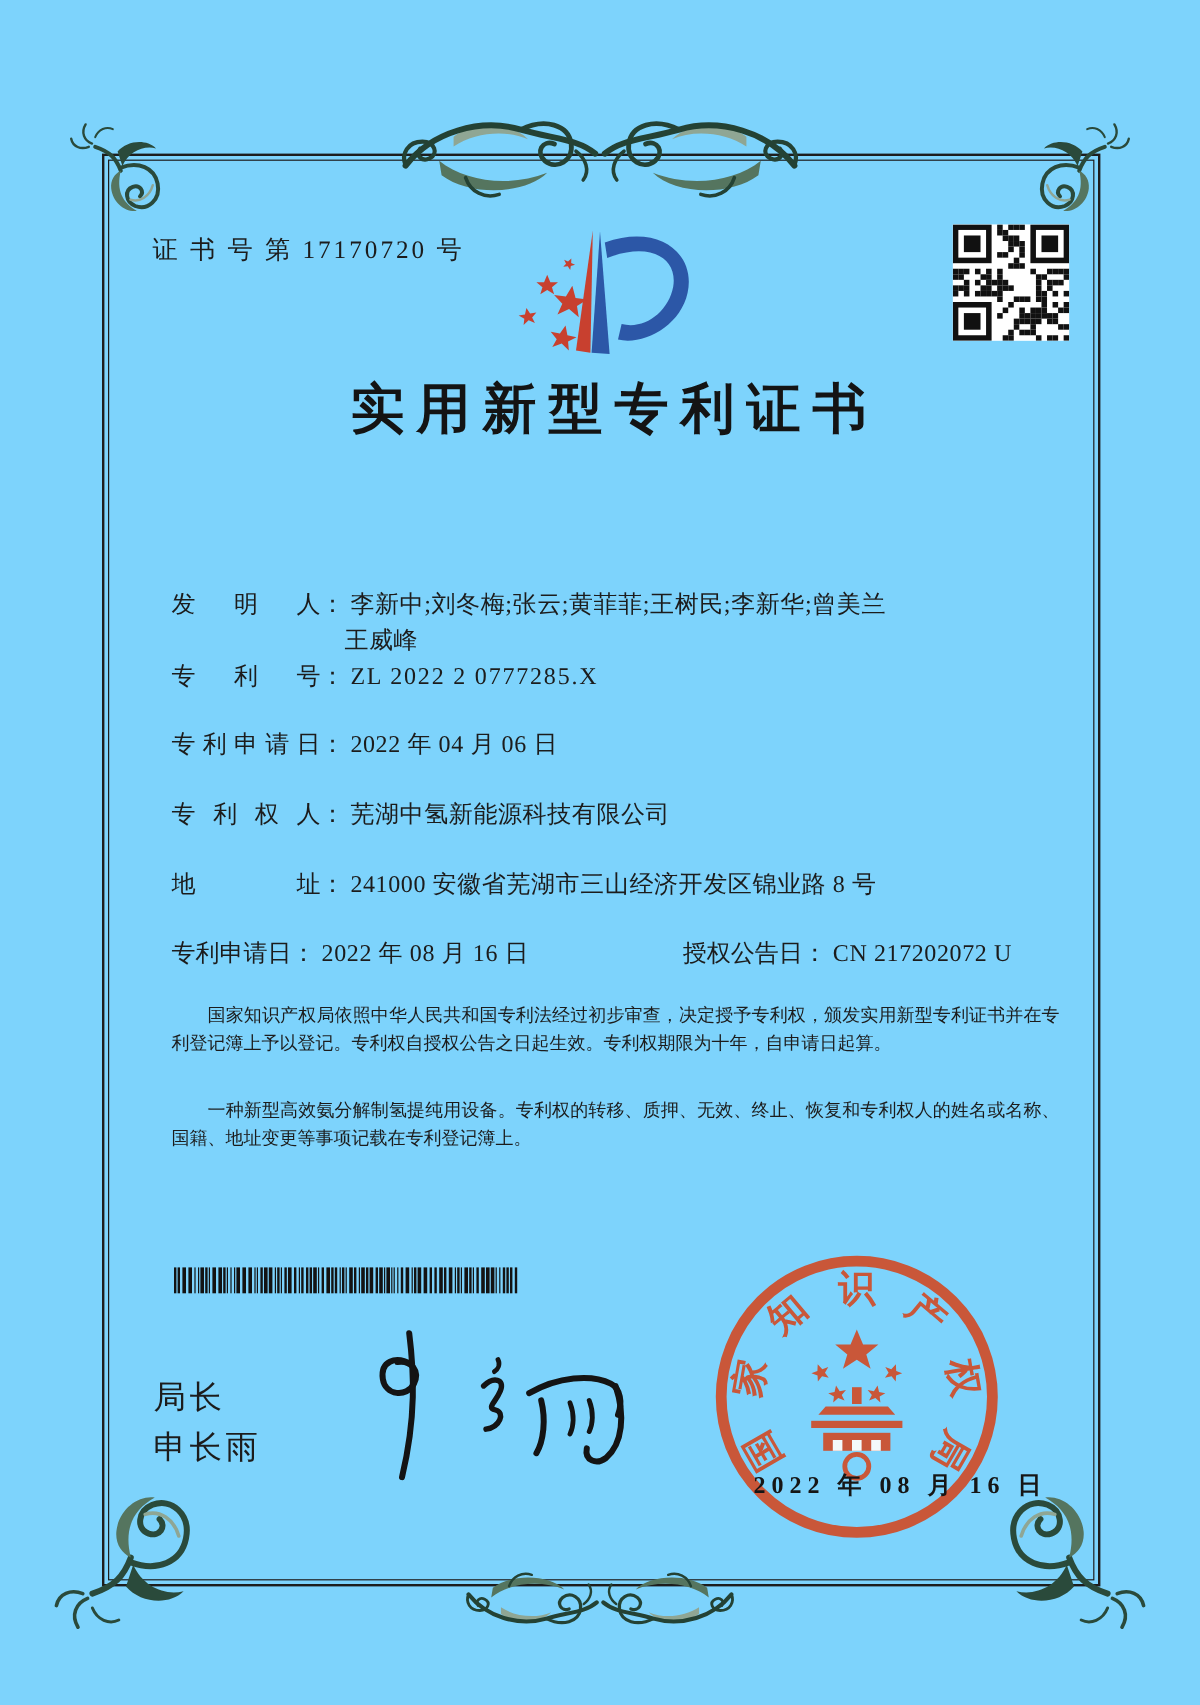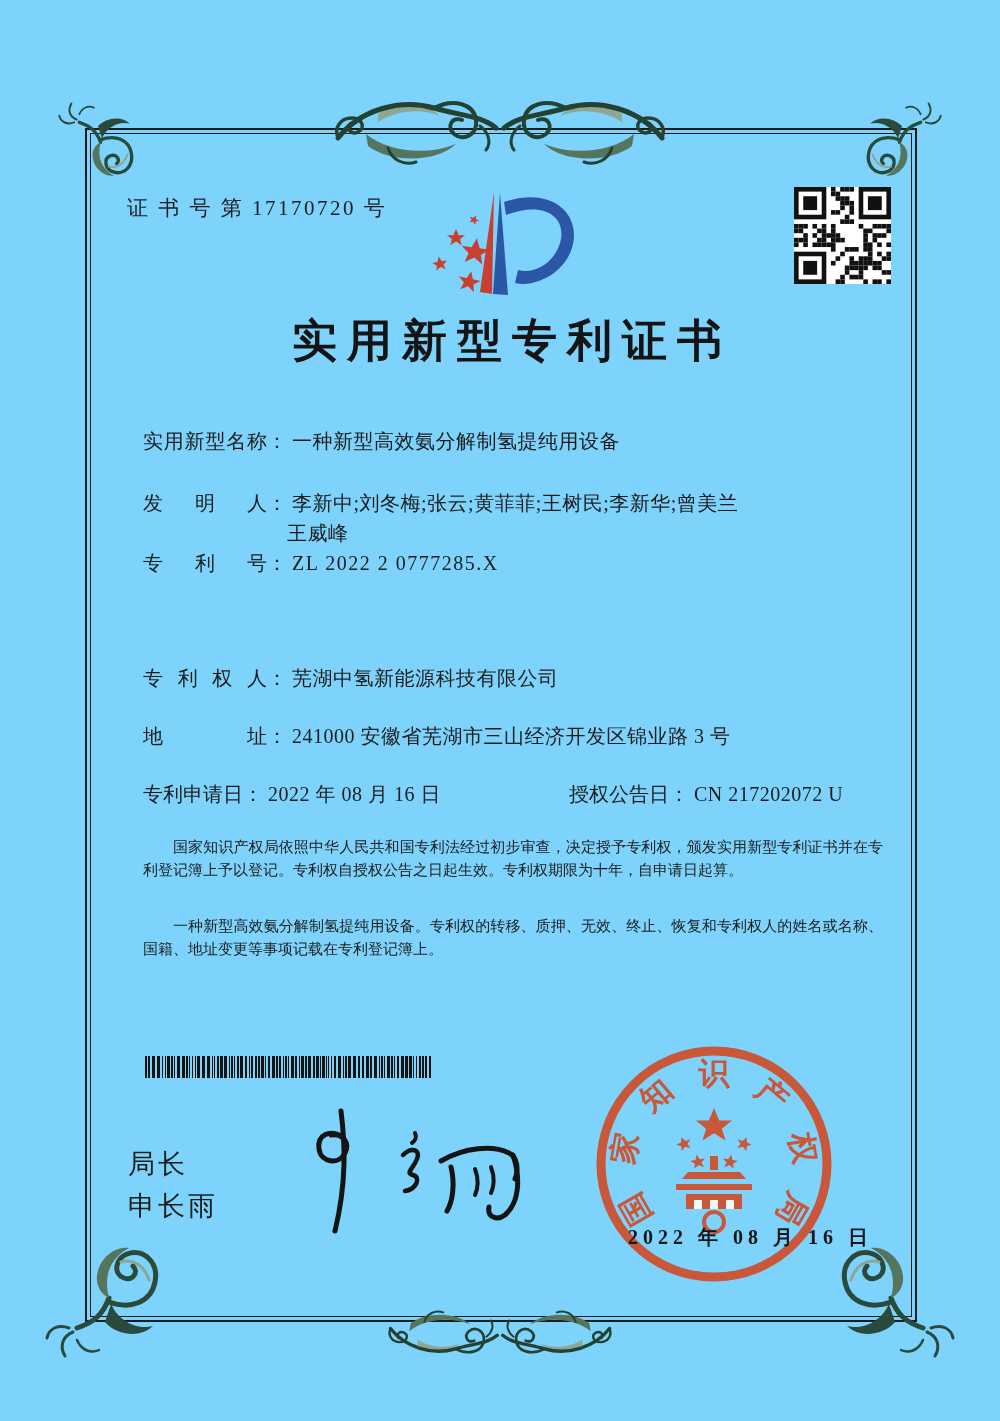--- a/index.html
+++ b/index.html
@@ -236,42 +236,42 @@
         <rect x="60" y="4" width="20" height="20" fill="#fff"></rect>
         <rect x="64" y="8" width="12" height="12" fill="#111"></rect>
         <rect x="0" y="56" width="28" height="28" fill="#111"></rect>
         <rect x="4" y="60" width="20" height="20" fill="#fff"></rect>
         <rect x="8" y="64" width="12" height="12" fill="#111"></rect>
       </svg>
   </div>
 
   <div class="abs title">实用新型专利证书</div>
 
-  <div class="abs row" style="top:428px">
-    <span class="flabel">实用新型名称</span><span>：</span>
-    <span class="fval">一种新型高效氨分解制氢提纯用设备</span>
-  </div>
   <div class="abs row" style="top:490px">
     <span class="flabel">发明人</span><span>：</span>
     <span class="fval">李新中;刘冬梅;张云;黄菲菲;王树民;李新华;曾美兰</span>
   </div>
   <div class="abs row" style="top:520px;left:287px">
     <span class="fval">王威峰</span>
   </div>
   <div class="abs row" style="top:550px">
     <span class="flabel">专利号</span><span>：</span>
     <span class="fval" style="letter-spacing:1.5px">ZL 2022 2 0777285.X</span>
   </div>
+  <div class="abs row" style="top:607px">
+    <span class="flabel">专利申请日</span><span>：</span>
+    <span class="fval">2022 年 04 月 06 日</span>
+  </div>
   <div class="abs row" style="top:665px">
     <span class="flabel">专利权人</span><span>：</span>
     <span class="fval">芜湖中氢新能源科技有限公司</span>
   </div>
   <div class="abs row" style="top:723px">
     <span class="flabel">地址</span><span>：</span>
-    <span class="fval">241000 安徽省芜湖市三山经济开发区锦业路 3 号</span>
+    <span class="fval">241000 安徽省芜湖市三山经济开发区锦业路 8 号</span>
   </div>
   <div class="abs row" style="top:781px">
     <span>专利申请日</span><span>：</span>
     <span class="fval">2022 年 08 月 16 日</span>
     <span style="display:inline-block;width:118px"></span>
     <span>授权公告日</span><span>：</span>
     <span class="fval">CN 217202072 U</span>
   </div>
 
   <div class="abs para" style="top:836px">国家知识产权局依照中华人民共和国专利法经过初步审查，决定授予专利权，颁发实用新型专利证书并在专利登记簿上予以登记。专利权自授权公告之日起生效。专利权期限为十年，自申请日起算。</div>

